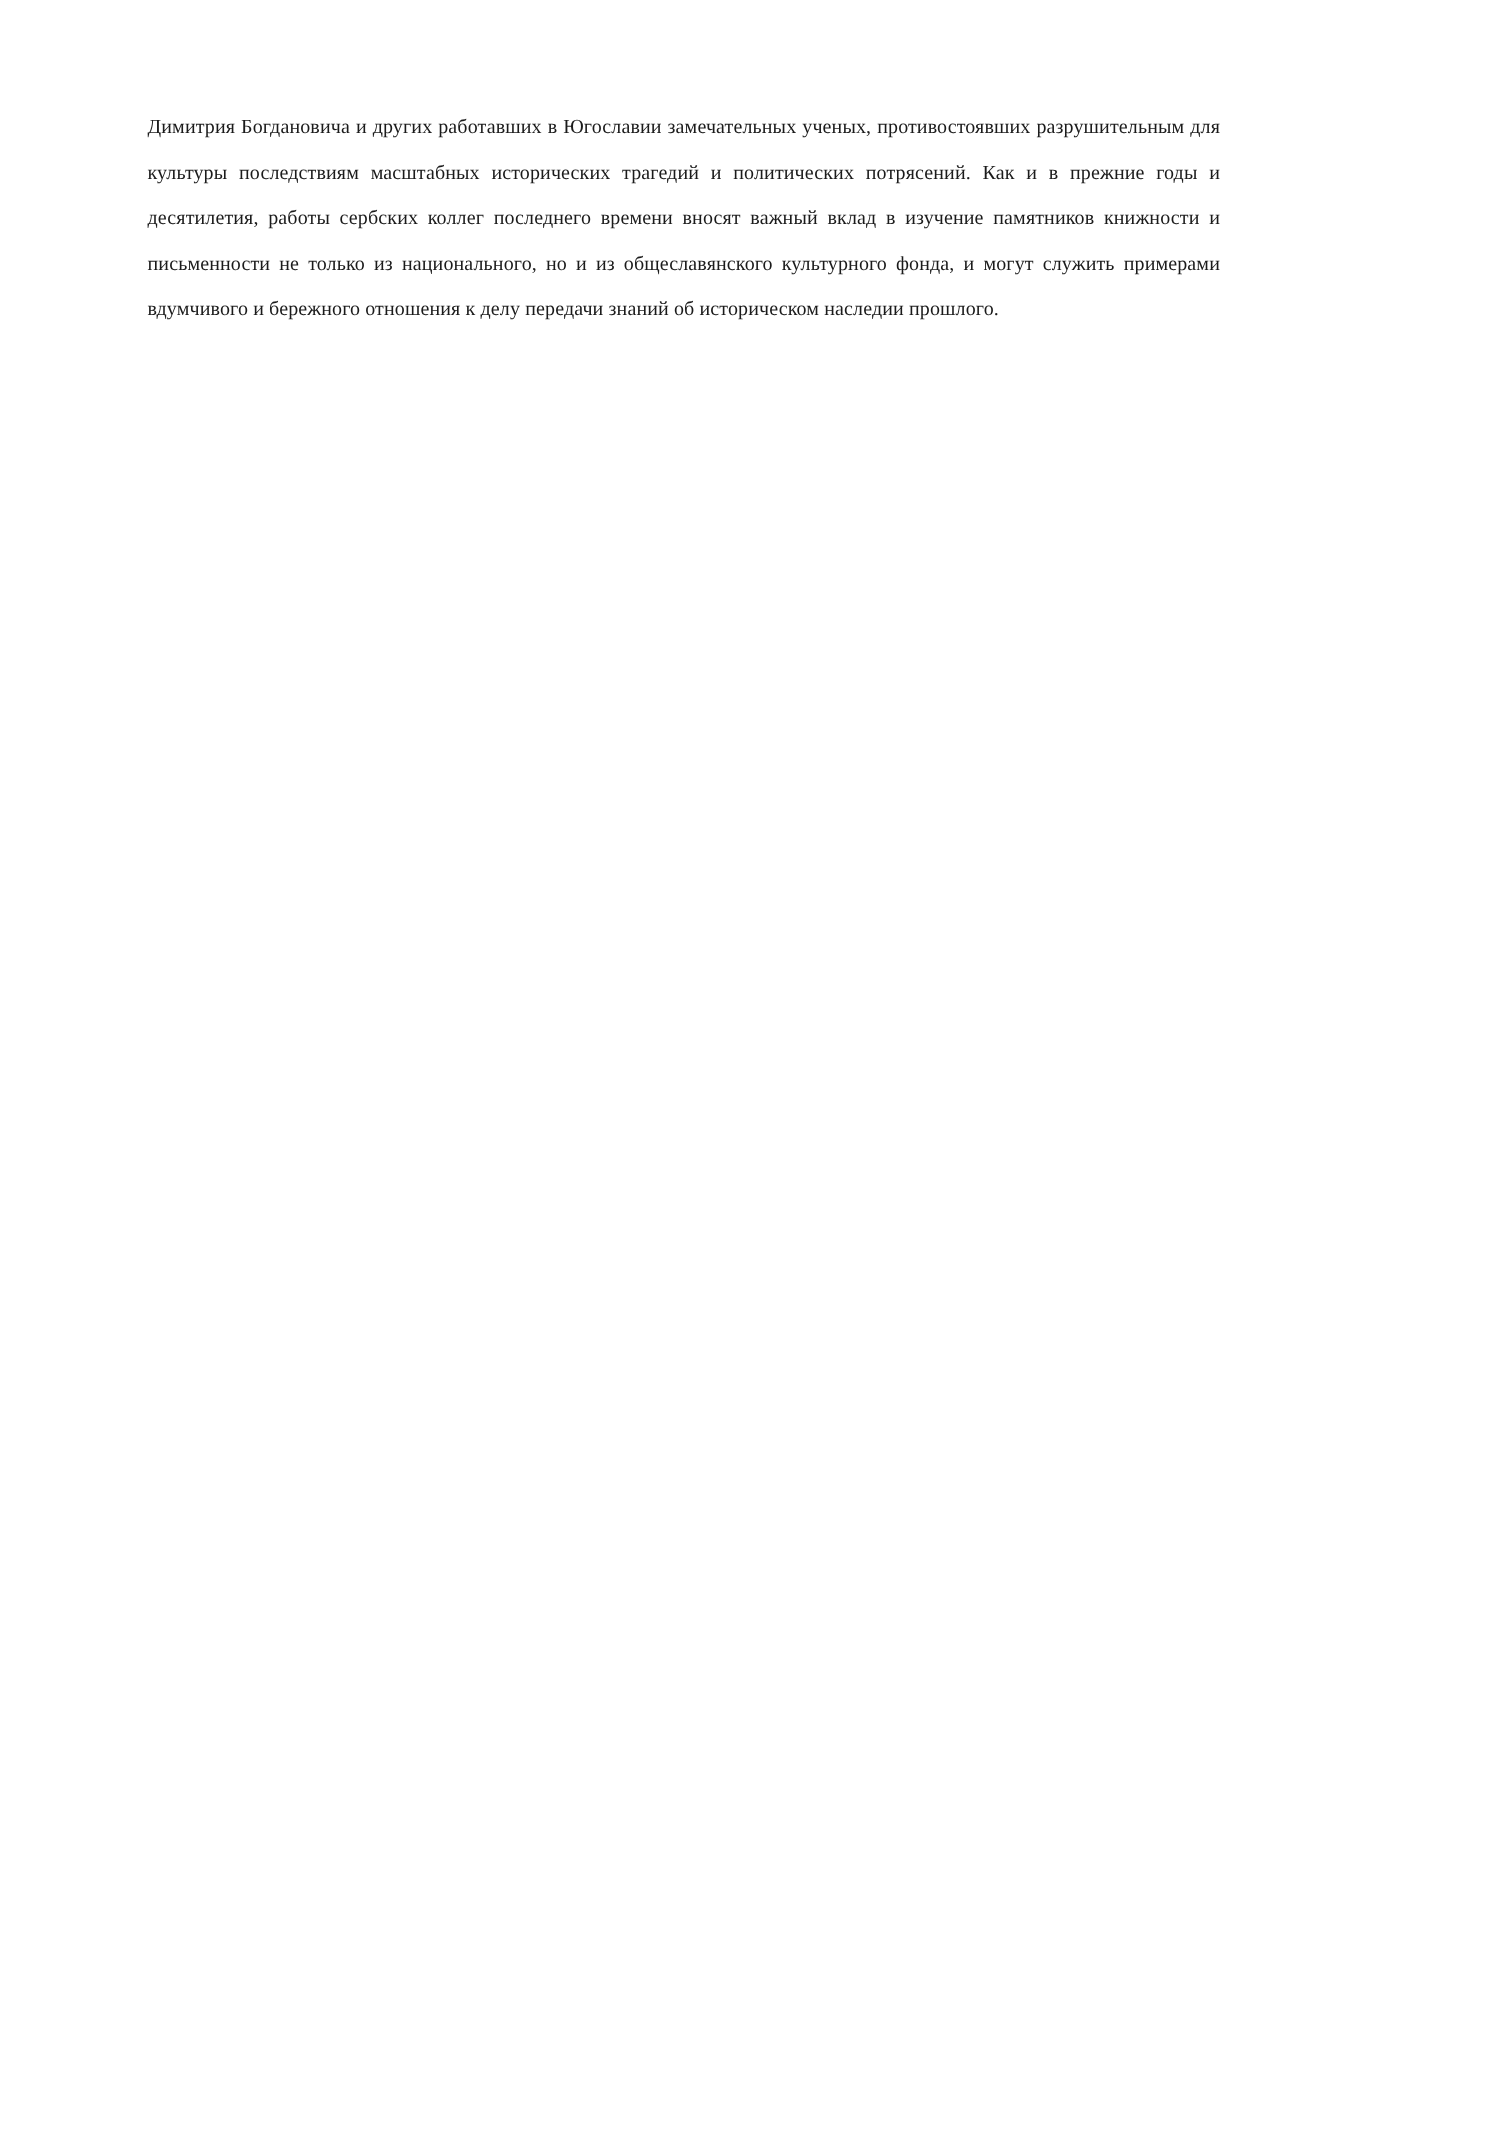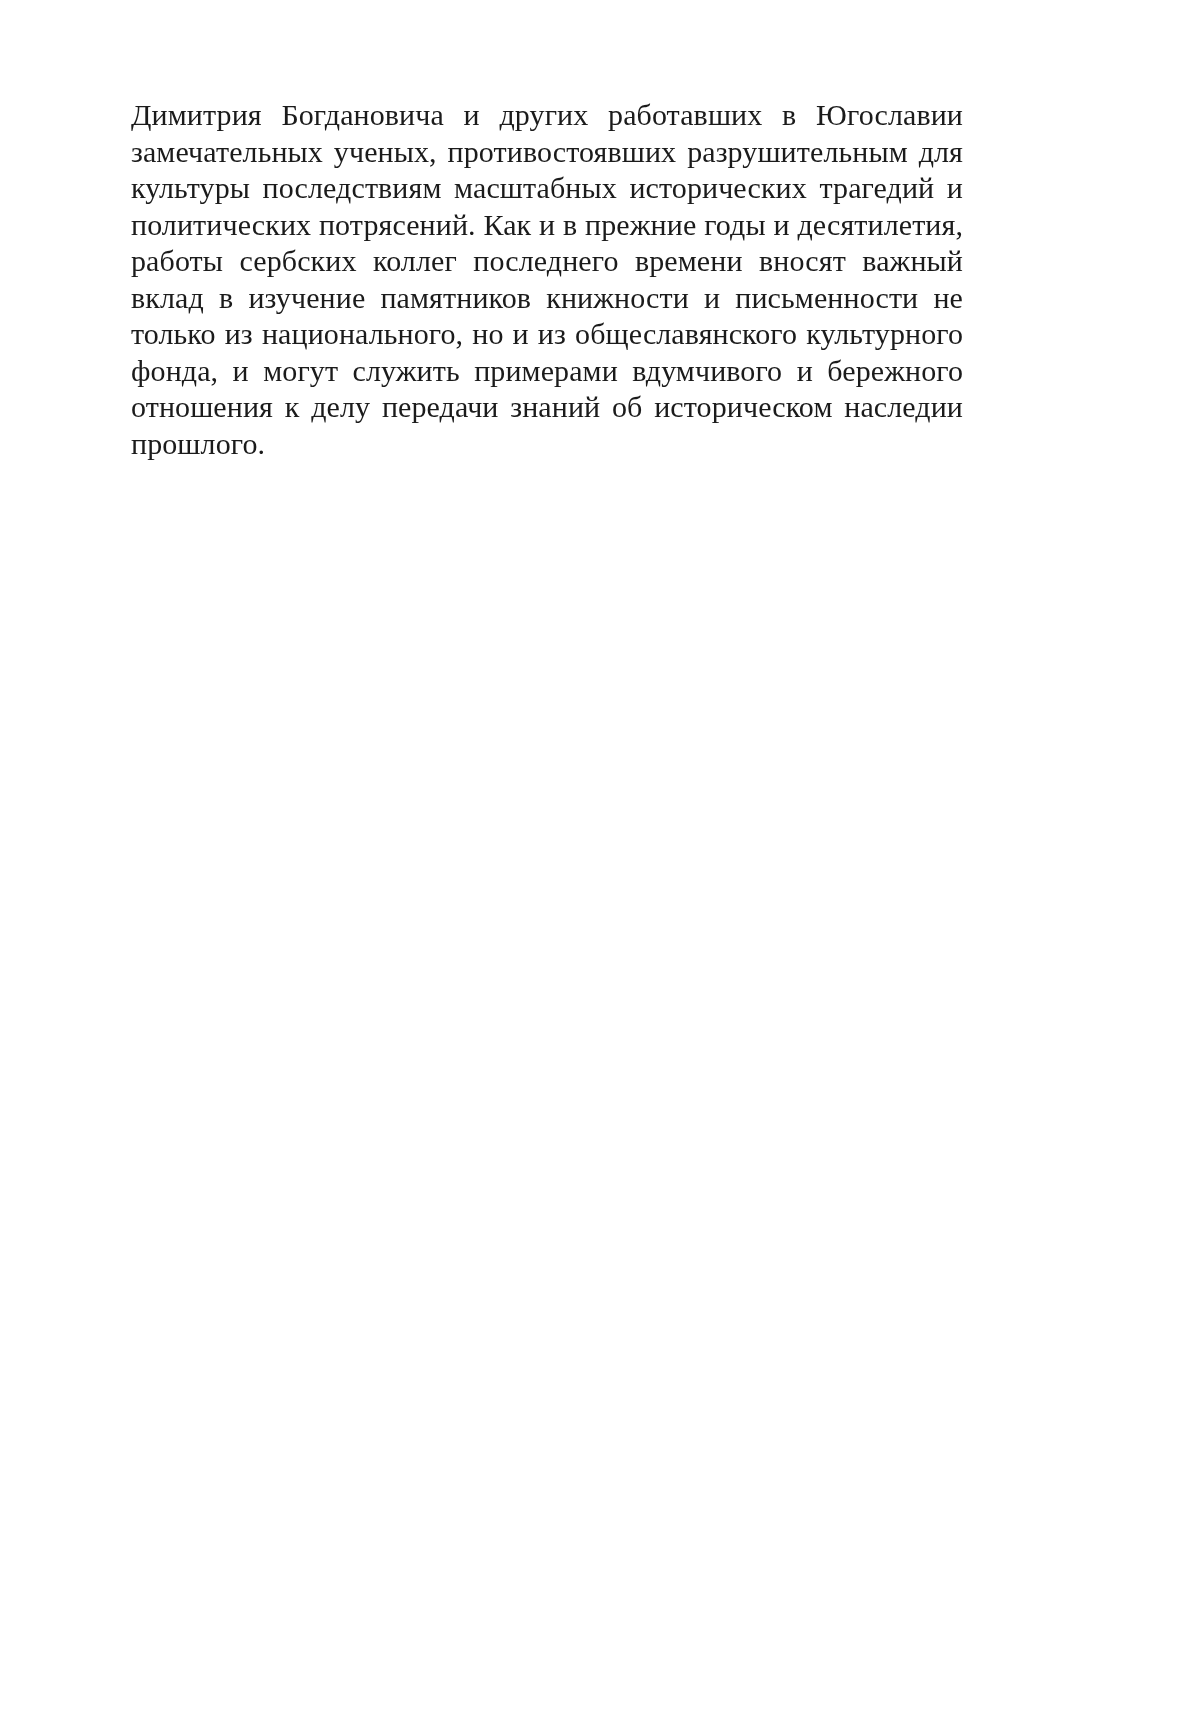--- a/index.html
+++ b/index.html
@@ -21,22 +21,22 @@
     background: #ffffff;
     box-sizing: border-box;
   }
   .text-block {
     position: absolute;
     left: 114px;
     top: 80px;
     width: 866px;
   }
   .para {
-    margin: 17px;
-    font-size: 30px;
+    margin: 4px;
+    font-size: 16px;
     line-height: 36.5px;
     text-align: justify;
     text-justify: inter-word;
     color: #1b1b1b;
     letter-spacing: 0.1px;
     hyphens: manual;
   }
 </style>
 </head>
 <body>

